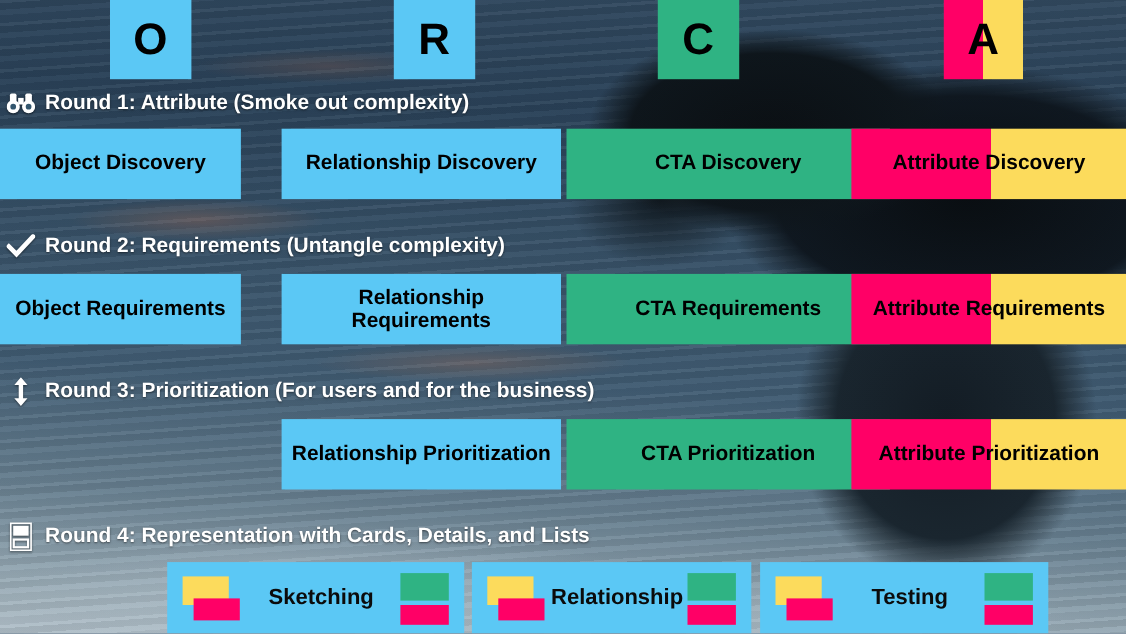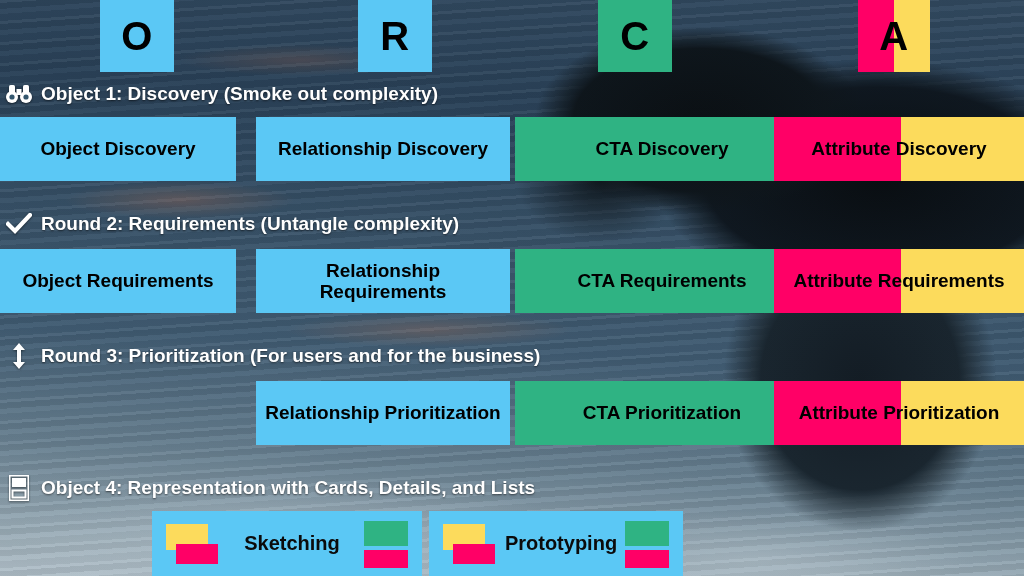--- a/index.html
+++ b/index.html
@@ -127,21 +127,21 @@
     align-items: center;
     justify-content: center;
     text-align: center;
     color: #000000;
     font-weight: bold;
     font-size: 19px;
     line-height: 1.12;
     padding: 0 6px;
     font-family: "Liberation Sans", sans-serif;
   }
-  .cell-object       { left: 0px;   width: 236px; background: #5BC8F5; }
+  .cell-object       { left: 0px;   width: 219px; background: #5BC8F5; }
   .cell-relationship { left: 256px; width: 254px; background: #5BC8F5; }
   .cell-cta          { left: 515px; width: 294px; background: #2FB383; }
   .cell-attribute {
     left: 774px; width: 250px;
     background: linear-gradient(90deg, #FF0066 0%, #FF0066 50.8%, #FCDB5C 50.8%, #FCDB5C 100%);
   }
 
   
   .artifact-row {
     position: absolute;
@@ -221,21 +221,21 @@
       <svg width="26" height="20" viewBox="0 0 26 20">
         <circle cx="6" cy="13" r="6" fill="#ffffff"></circle>
         <circle cx="20" cy="13" r="6" fill="#ffffff"></circle>
         <circle cx="6" cy="13" r="2.6" fill="#33566e"></circle>
         <circle cx="20" cy="13" r="2.6" fill="#33566e"></circle>
         <rect x="3" y="1" width="6" height="8" rx="1.6" fill="#ffffff"></rect>
         <rect x="17" y="1" width="6" height="8" rx="1.6" fill="#ffffff"></rect>
         <rect x="10.5" y="5" width="5" height="6" fill="#ffffff"></rect>
       </svg>
     </span>
-    <span class="label">Object 1: Discovery (Smoke out complexity)</span>
+    <span class="label">Round 1: Attribute (Smoke out complexity)</span>
   </div>
 
   <div class="phase-row" style="top:117px; height:64px;">
     <div class="cell cell-object">Object Discovery</div>
     <div class="cell cell-relationship">Relationship Discovery</div>
     <div class="cell cell-cta">CTA Discovery</div>
     <div class="cell cell-attribute">Attribute Discovery</div>
   </div>
 
   <div class="round-heading" style="top:210px;">
@@ -270,21 +270,21 @@
   </div>
 
   <div class="round-heading" style="top:474px;">
     <span class="round-icon">
       <svg width="20" height="26" viewBox="0 0 20 26">
         <rect x="0.5" y="0.5" width="19" height="25" fill="none" stroke="#ffffff" stroke-width="2"></rect>
         <rect x="3" y="3" width="14" height="9" fill="#ffffff"></rect>
         <rect x="3.5" y="15.5" width="13" height="7" fill="none" stroke="#ffffff" stroke-width="2"></rect>
       </svg>
     </span>
-    <span class="label">Object 4: Representation with Cards, Details, and Lists</span>
+    <span class="label">Round 4: Representation with Cards, Details, and Lists</span>
   </div>
 
   <div class="artifact-row" style="top:511px; height:65px;">
 
     <div class="artifact-box art-1">
       <span class="glyph-sketch">
         <span class="y"></span>
           <span class="p"></span>
       </span>
       <span class="name">Sketching</span>
@@ -292,23 +292,34 @@
         <span class="g"></span>
           <span class="p"></span>
       </span>
     </div>
 
     <div class="artifact-box art-2">
       <span class="glyph-sketch">
         <span class="y"></span>
           <span class="p"></span>
       </span>
-      <span class="name">Prototyping</span>
+      <span class="name">Relationship</span>
       <span class="glyph-stack">
         <span class="g"></span>
           <span class="p"></span>
       </span>
     </div>
 
+    <div class="artifact-box art-3">
+      <span class="glyph-sketch">
+        <span class="y"></span>
+          <span class="p"></span>
+      </span>
+      <span class="name">Testing</span>
+      <span class="glyph-stack">
+        <span class="g"></span>
+          <span class="p"></span>
+      </span>
+    </div>
 
   </div>
 
 </div>
 
 </body></html>

